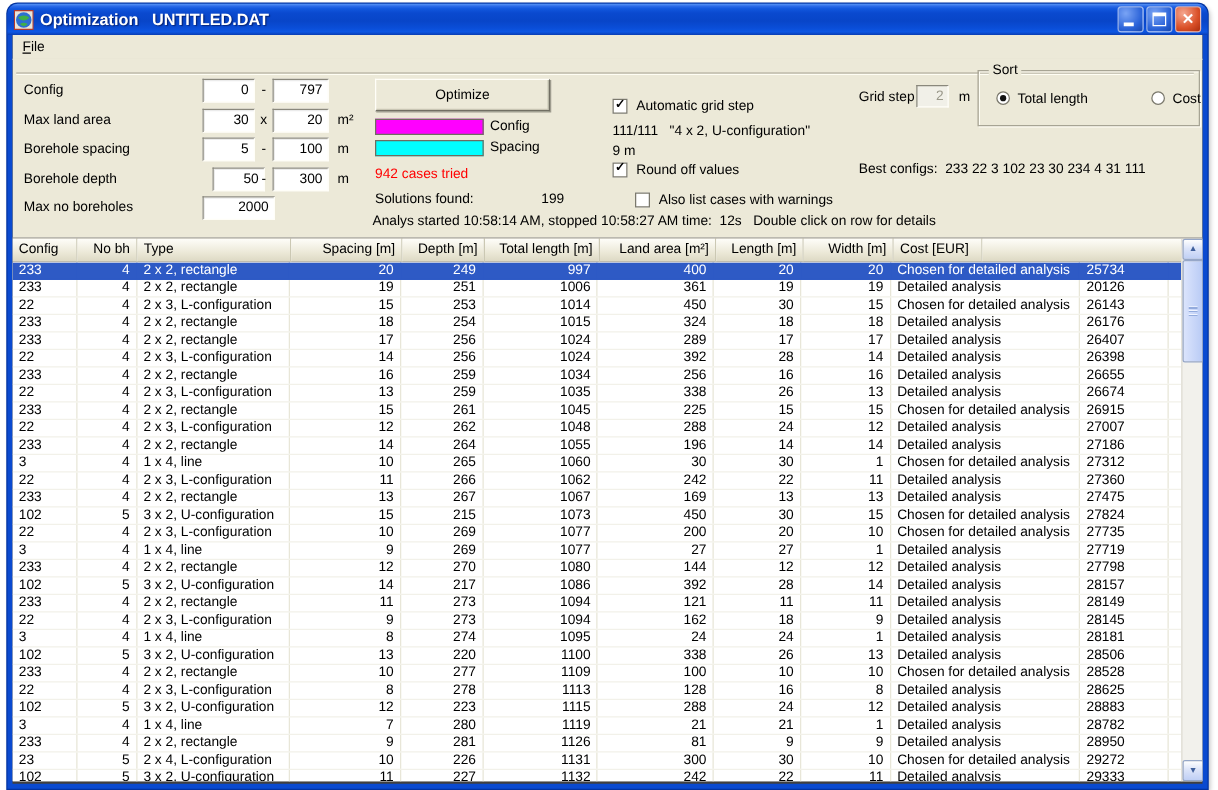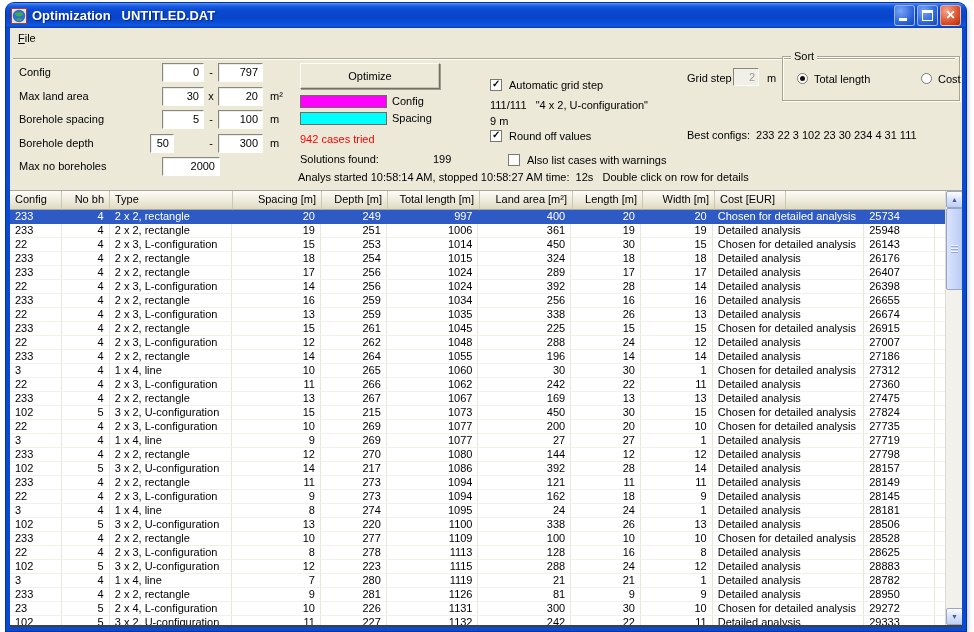--- a/index.html
+++ b/index.html
@@ -150,21 +150,21 @@
             </div>
             <div class="prow" style="top: 63px;">
               <span class="lbl">Borehole spacing</span>
               <div class="tbox" style="left: 152px; width: 42px;">5</div>
               <span class="psep">-</span>
               <div class="tbox" style="left: 208px; width: 45px;">100</div>
               <span class="punit">m</span>
             </div>
             <div class="prow" style="top: 87px;">
               <span class="lbl">Borehole depth</span>
-              <div class="tbox" style="left: 140px; width: 24px;">50</div>
+              <div class="tbox" style="left: 160px; width: 42px;">50</div>
               <span class="psep">-</span>
               <div class="tbox" style="left: 208px; width: 45px;">300</div>
               <span class="punit">m</span>
             </div>
             <div class="prow" style="top: 110px;">
               <span class="lbl">Max no boreholes</span>
               <div class="tbox" style="left: 152px; width: 58px;">2000</div>
             </div>
           </div>
 
@@ -251,21 +251,21 @@
               <div class="cell" style="width: 52px;">233</div>
               <div class="cell ar" style="width: 48px;">4</div>
               <div class="cell" style="width: 123px;">2 x 2, rectangle</div>
               <div class="cell ar" style="width: 89px;">19</div>
               <div class="cell ar" style="width: 66px;">251</div>
               <div class="cell ar" style="width: 92px;">1006</div>
               <div class="cell ar" style="width: 93px;">361</div>
               <div class="cell ar" style="width: 70px;">19</div>
               <div class="cell ar" style="width: 72px;">19</div>
               <div class="cell" style="width: 152px;">Detailed analysis</div>
-              <div class="cell" style="width: 71px;">25948</div>
+              <div class="cell" style="width: 71px;">20126</div>
               <div class="cell fill"></div>
             </div>
             <div class="trow">
               <div class="cell" style="width: 52px;">22</div>
               <div class="cell ar" style="width: 48px;">4</div>
               <div class="cell" style="width: 123px;">2 x 3, L-configuration</div>
               <div class="cell ar" style="width: 89px;">15</div>
               <div class="cell ar" style="width: 66px;">253</div>
               <div class="cell ar" style="width: 92px;">1014</div>
               <div class="cell ar" style="width: 93px;">450</div>

